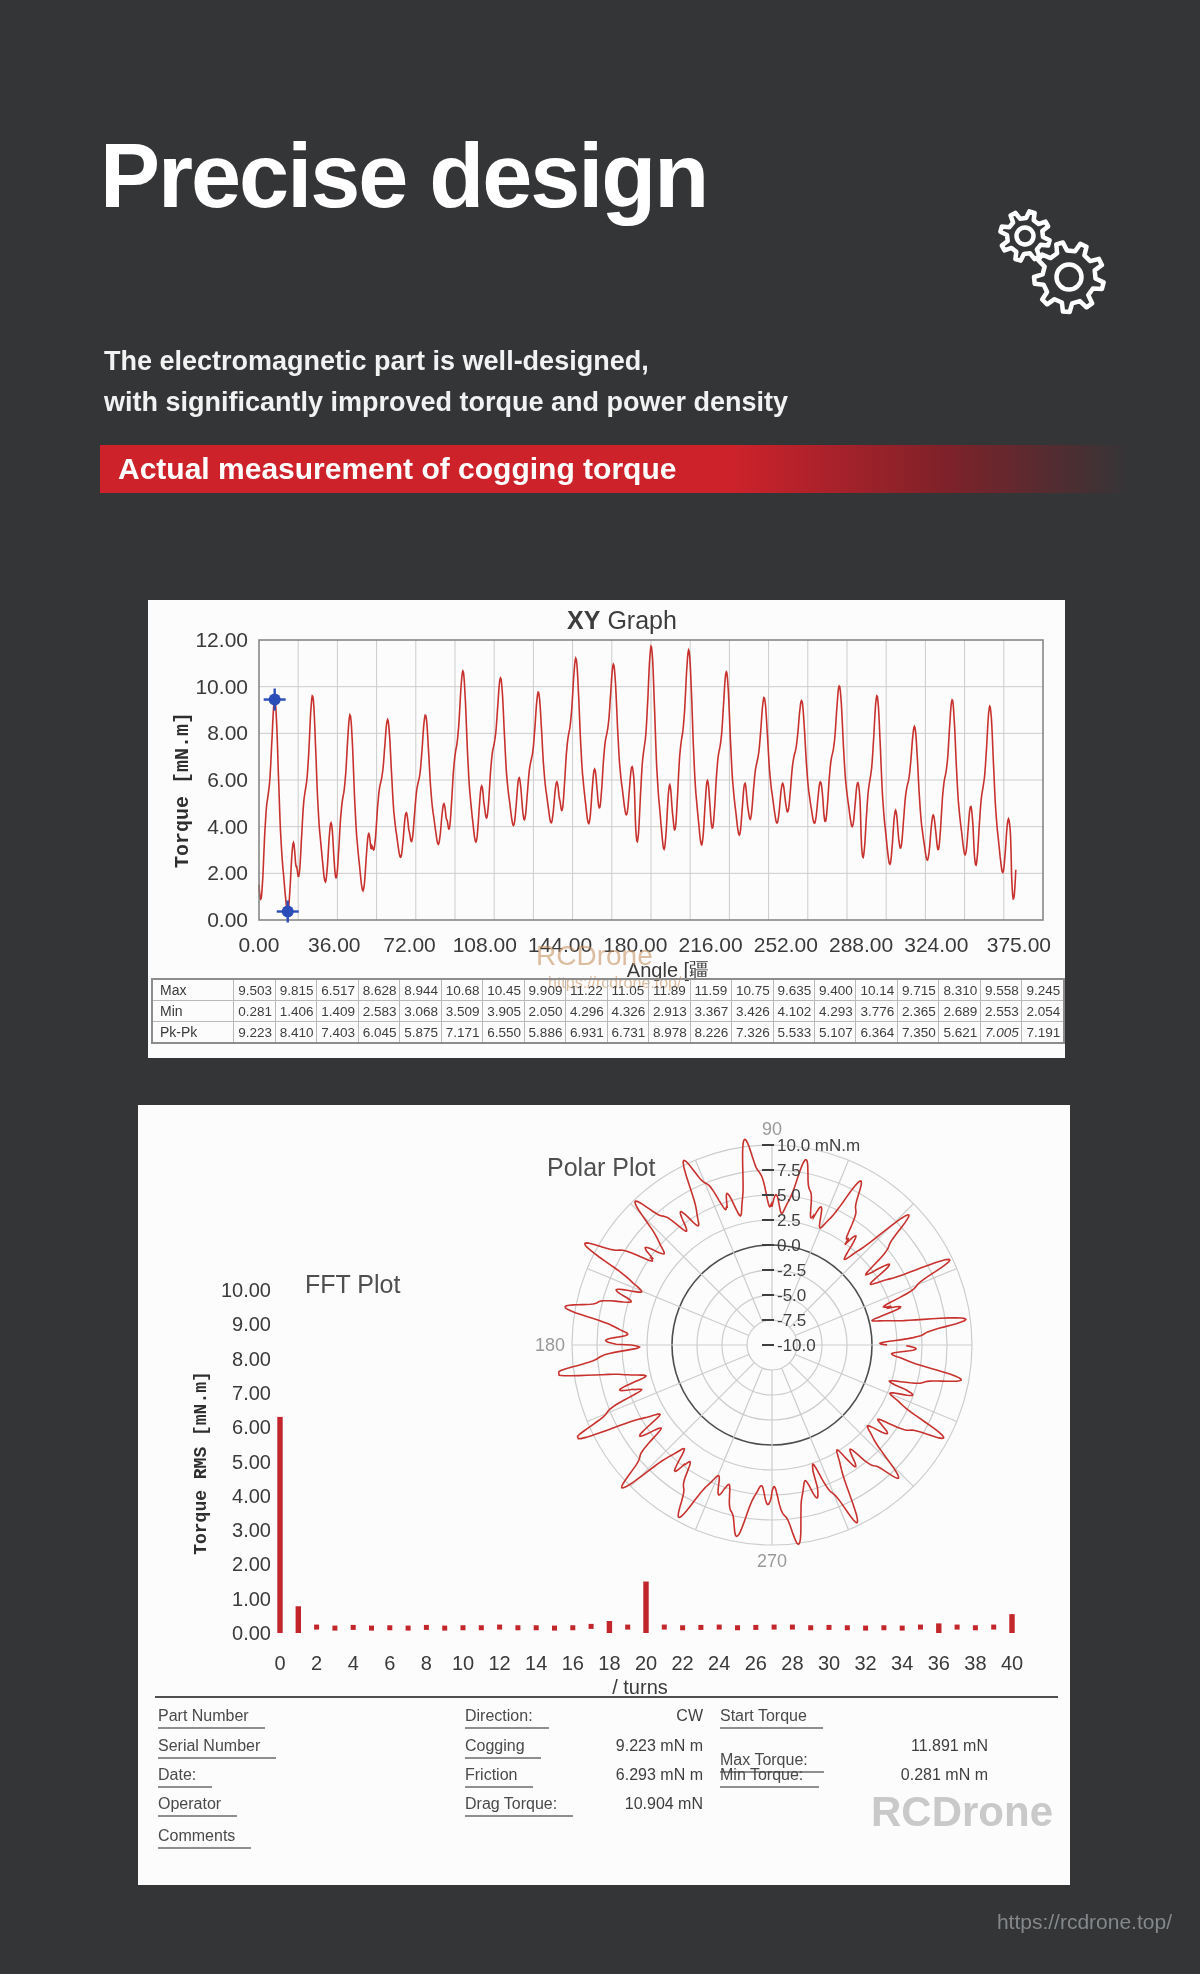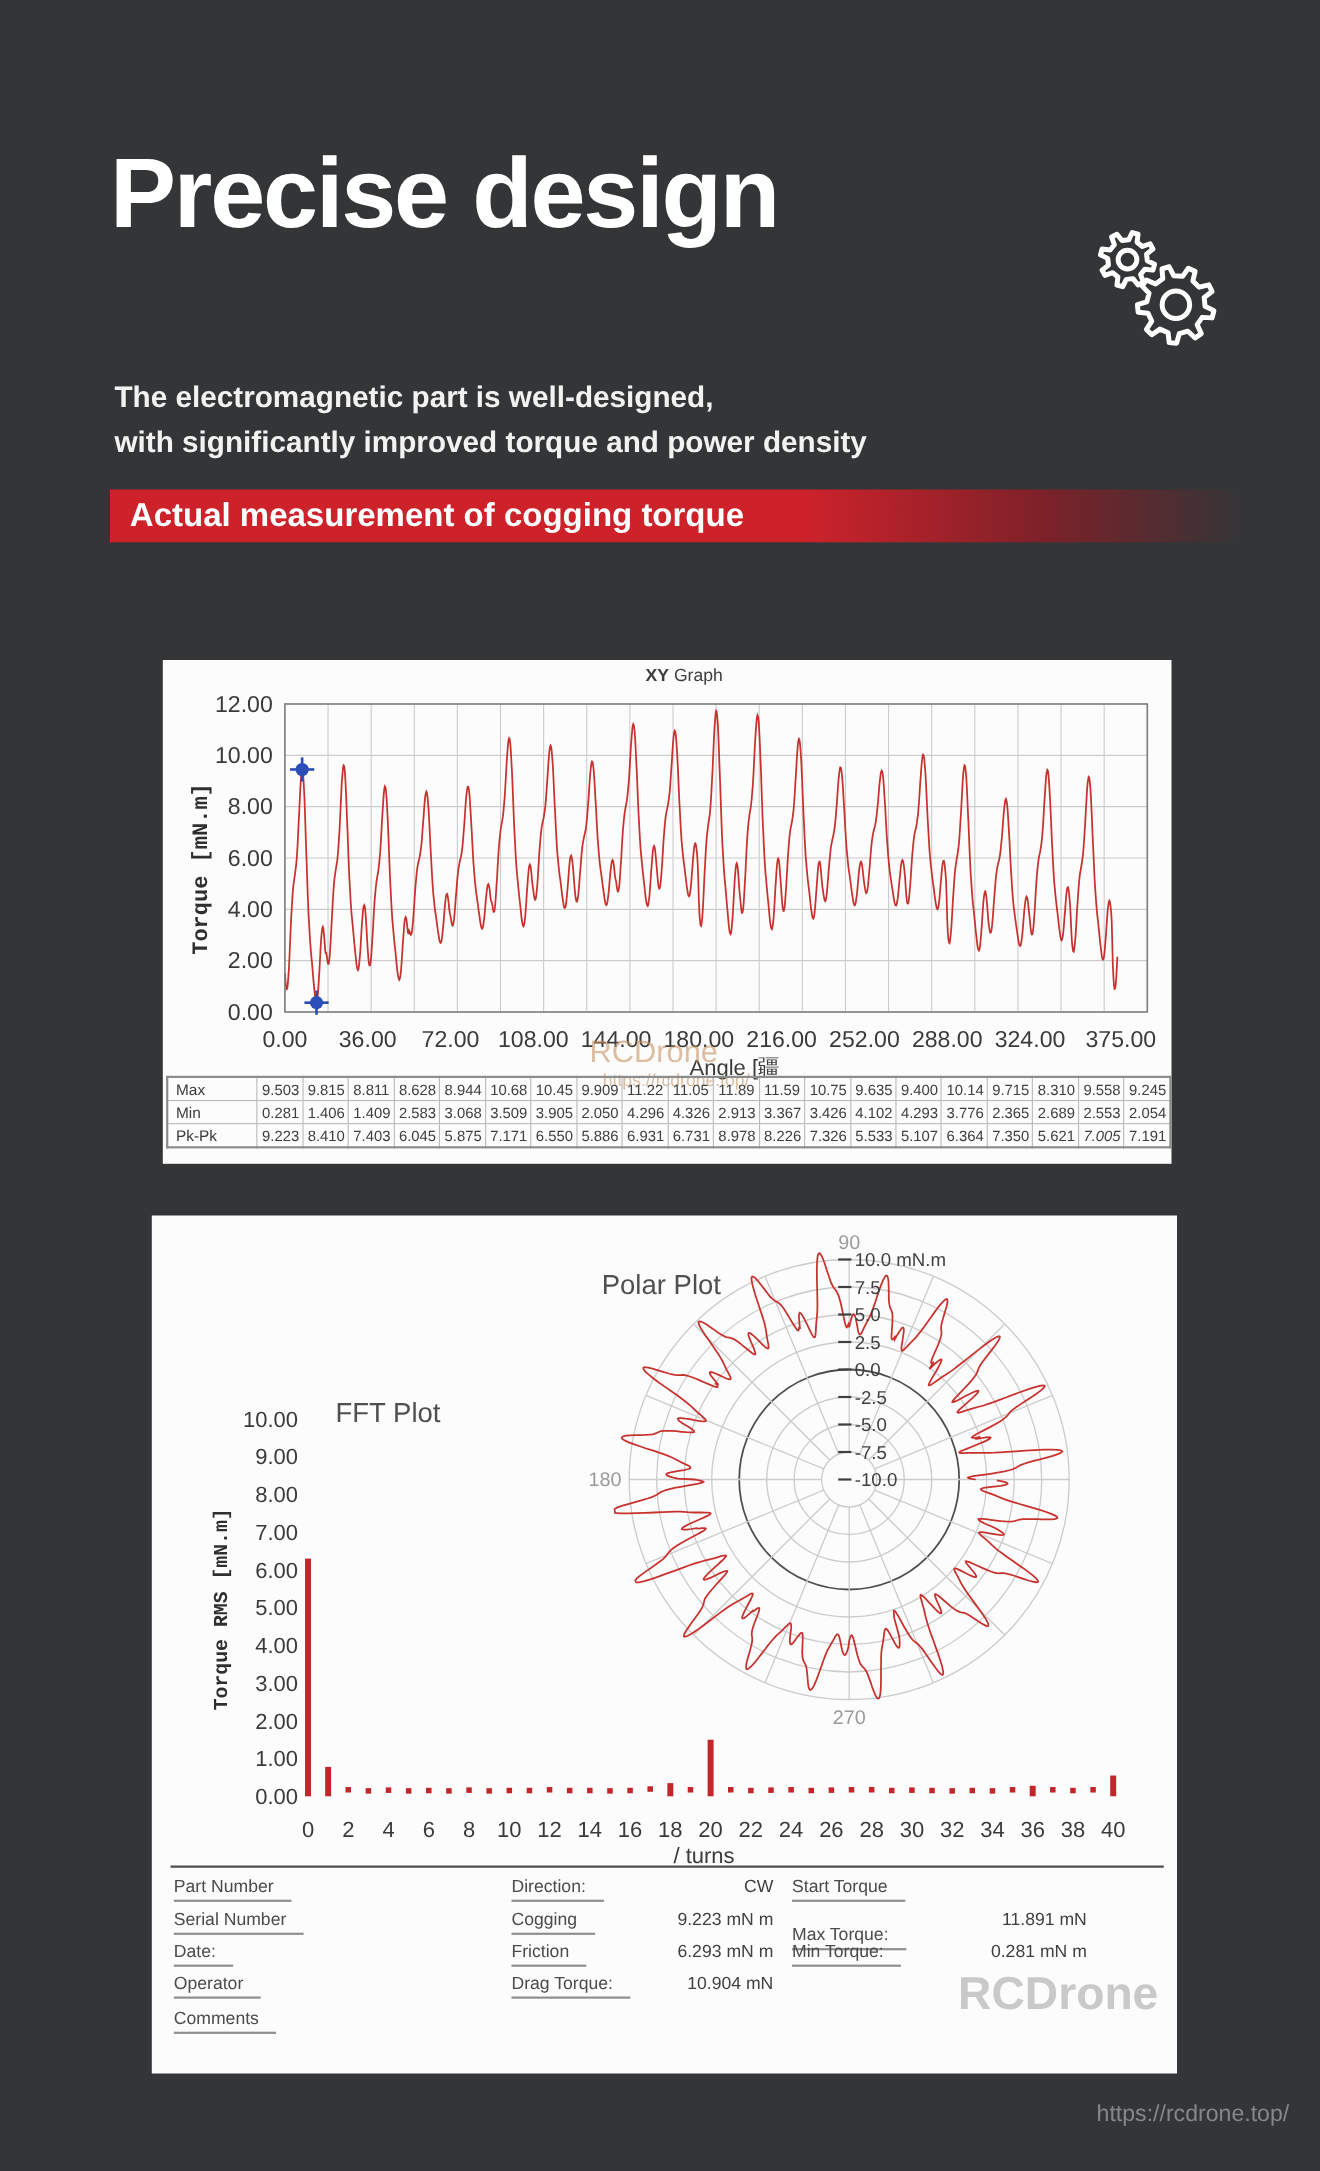--- a/index.html
+++ b/index.html
@@ -10,21 +10,21 @@
   .subtitle{position:absolute;left:104px;top:314px;color:#f2f2f2;font-size:27px;
             font-weight:bold;line-height:41px}
   .banner{position:absolute;left:100px;top:445px;width:1086px;height:48px;
           background:linear-gradient(90deg,#ce222b 0%,#ce222b 58%,#7e2129 78%,rgba(51,53,55,0) 95%);
           color:#fff;font-size:30px;font-weight:bold;line-height:47px;
           padding-left:18px;box-sizing:border-box;white-space:nowrap}
   .panel{position:absolute;background:#fcfcfc}
   #panel1{left:148px;top:600px;width:917px;height:458px}
   #panel2{left:138px;top:1105px;width:932px;height:780px}
   #xy-title{position:absolute;left:53px;top:6px;width:842px;text-align:center;
-            color:#3d3d3d;font-size:16px;white-space:nowrap}
+            color:#3d3d3d;font-size:25px;white-space:nowrap}
   #xy-title .b{font-weight:bold}
   svg{position:absolute;overflow:visible}
   svg text{font-family:"Liberation Sans",sans-serif}
   text.mono{font-family:"Liberation Mono",monospace;font-weight:bold}
   .xy-table{position:absolute;left:3px;top:378px;border-collapse:collapse;table-layout:fixed;
             z-index:2;background:transparent;border:2px solid #8d8d8d}
   .xy-table td{border:1px solid #b9b9b9;height:20px;font-size:13.5px;color:#3e3e3e;
                padding:0 0 0 4px;overflow:hidden;white-space:nowrap}
   .xy-table td.rowlabel{padding-left:7px;font-size:14px;color:#3a3a3a}
   .wm{position:absolute;z-index:1;white-space:nowrap;color:rgba(199,146,98,0.6)}
@@ -126,21 +126,21 @@
       <text x="520" y="347" text-anchor="middle" fill="#3a3a3a" font-size="20px">Angle [疆</text>
     </svg>
   <div class="wm" id="wm-xy-brand">RCDrone</div>
   <div class="wm" id="wm-xy-url">https://rcdrone.top/</div>
   <table class="xy-table">
       <tbody id="xy-table-body">
         <tr>
           <td class="rowlabel" style="width: 104px;">Max</td>
           <td style="width: 38.8px;">9.503</td>
           <td style="width: 38.8px;">9.815</td>
-          <td style="width: 38.8px;">8.811</td>
+          <td style="width: 38.8px;">6.517</td>
           <td style="width: 38.8px;">8.628</td>
           <td style="width: 38.8px;">8.944</td>
           <td style="width: 38.8px;">10.68</td>
           <td style="width: 38.8px;">10.45</td>
           <td style="width: 38.8px;">9.909</td>
           <td style="width: 38.8px;">11.22</td>
           <td style="width: 38.8px;">11.05</td>
           <td style="width: 38.8px;">11.89</td>
           <td style="width: 38.8px;">11.59</td>
           <td style="width: 38.8px;">10.75</td>

